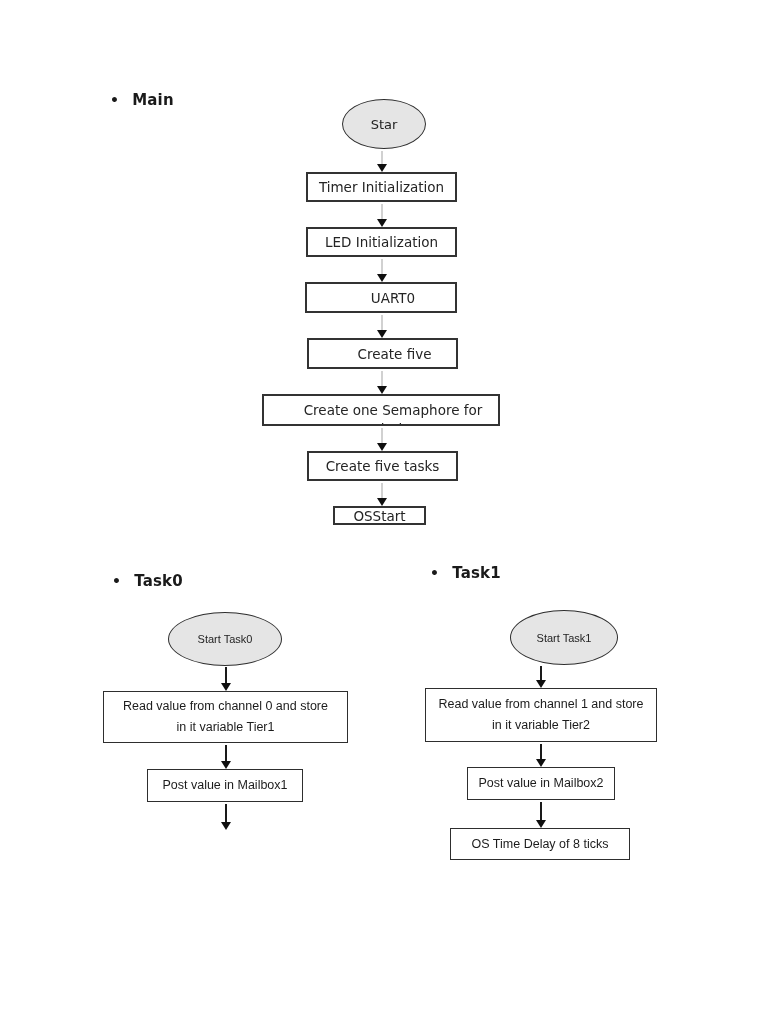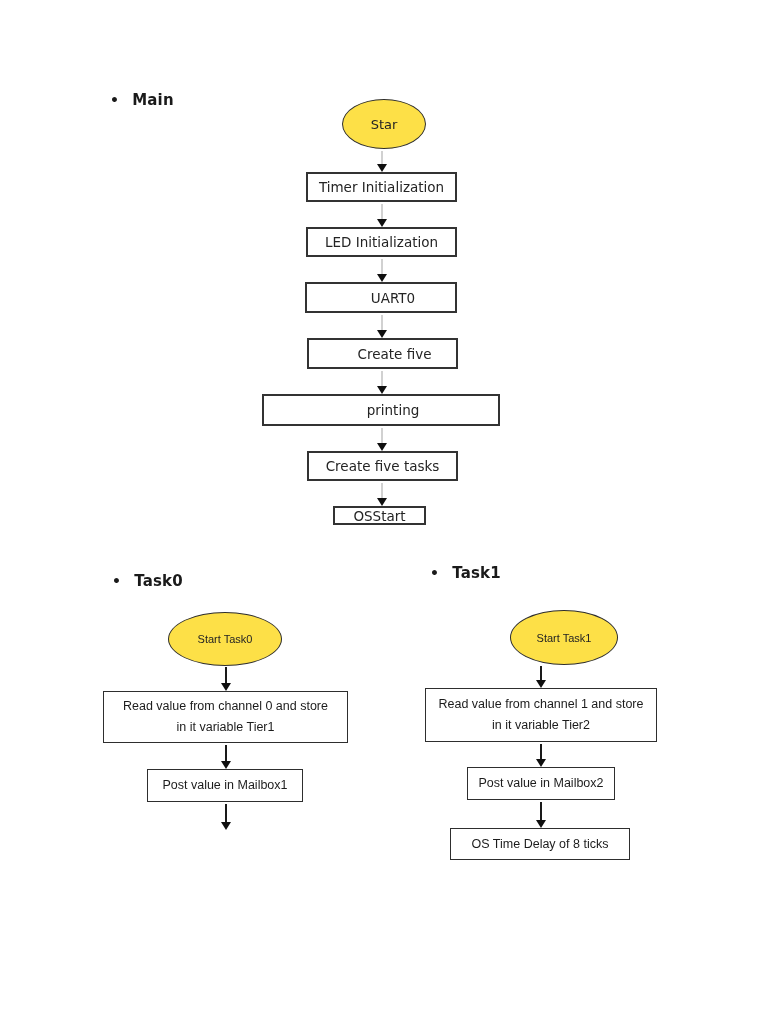--- a/index.html
+++ b/index.html
@@ -21,21 +21,21 @@
   .fbox.clip2 { padding-top:5px; line-height:19px;padding-left:24px; }
   .fbox.clip2 .l { display:block; white-space:nowrap; }
   .taskbox {
     position:absolute; box-sizing:border-box; background:#fff;
     border:1.5px solid #2e2e2e; text-align:center;
     font-family:"Liberation Sans", sans-serif; font-size:12.5px; color:#1c1c1c;
     display:flex; flex-direction:column; align-items:center; justify-content:center;
     line-height:21px; overflow:hidden;
   }
   .ellipse {
-    position:absolute; box-sizing:border-box; background:#fde047;
+    position:absolute; box-sizing:border-box; background:#e5e5e5;
     border:1.6px solid #2e2e2e; border-radius:50%;
     display:flex; align-items:center; justify-content:center;
     font-size:13px; color:#242424;
   }
   .ellipse.task { font-family:"Liberation Sans", sans-serif; font-size:11px; }
   .arrow { position:absolute; width:11px; }
   .arrow .shaft {
     position:absolute; left:50%; transform:translateX(-50%);
     top:0; bottom:6px; width:1px; background:#a3a3a3;
   }
@@ -98,20 +98,21 @@
     <span class="l">Create five</span>
     <span class="l">Mailboxes</span>
   </div>
 
   <div class="arrow" style="left:376px; top:371px; height:23px;">
     <div class="shaft"></div>
       <div class="head"></div>
   </div>
 
   <div class="fbox clip2" style="left:262px; top:394px; width:238px; height:32px;">
+    <span class="l">Create one Semaphore for</span>
     <span class="l">printing</span>
   </div>
 
   <div class="arrow" style="left:376px; top:428px; height:23px;">
     <div class="shaft"></div>
       <div class="head"></div>
   </div>
 
   <div class="fbox single" style="left:307px; top:451px; width:151px; height:30px;">
     <span>Create five tasks</span>

